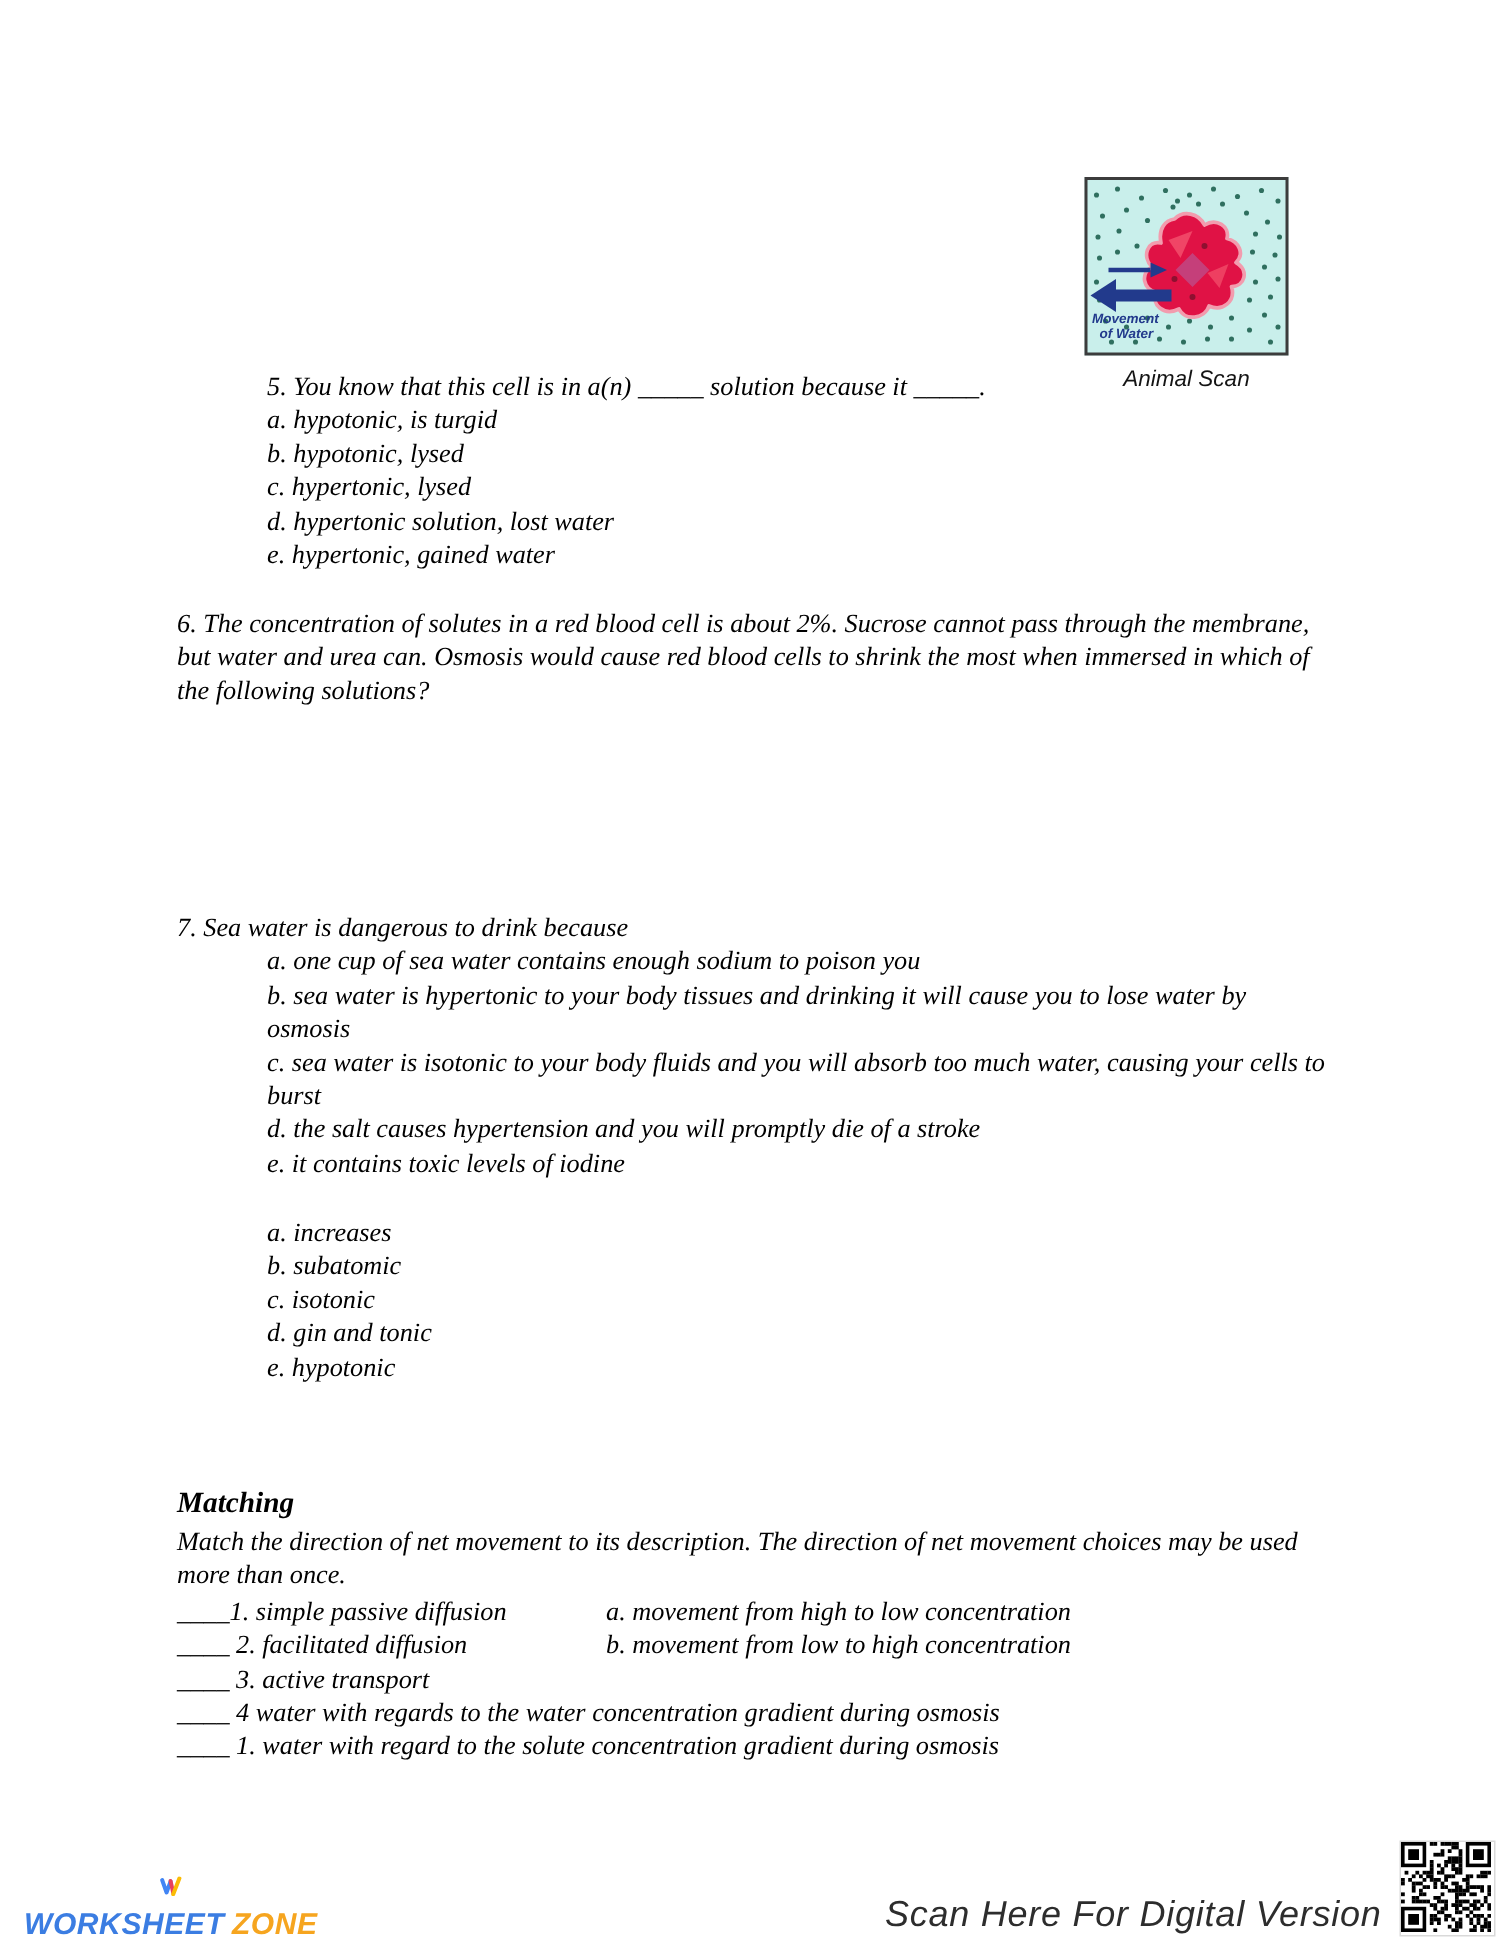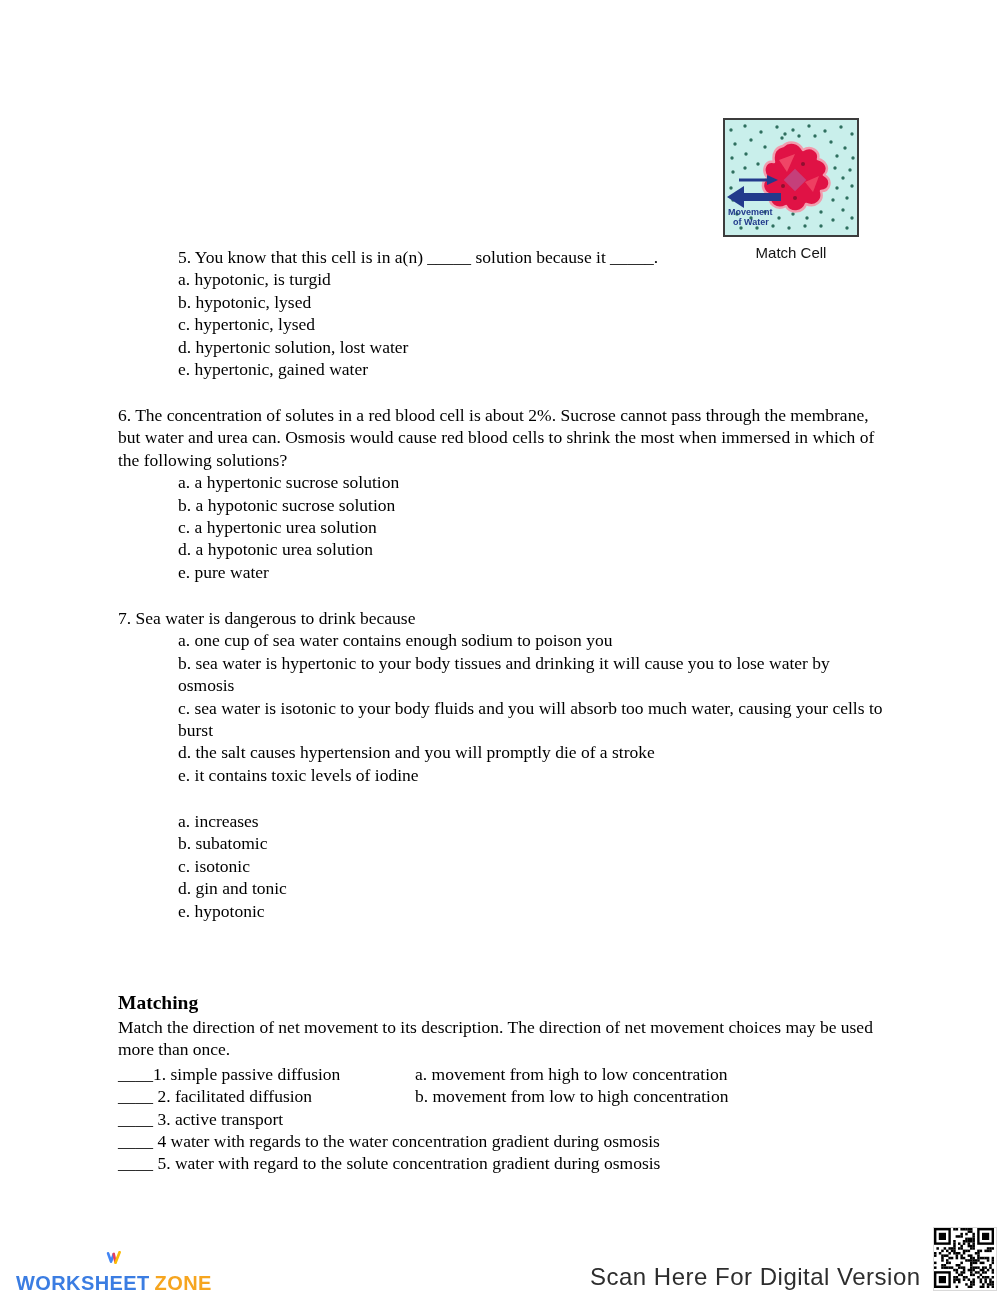--- a/index.html
+++ b/index.html
@@ -1,36 +1,36 @@
 <!DOCTYPE html>
 <html><head>
 <meta charset="utf-8">
 <style>
   html,body { margin:0; padding:0; background:#ffffff; }
   .page {
     position:relative; width:1000px; height:1294px; background:#ffffff;
-    font-family:"Liberation Serif", serif; color:#000; overflow:hidden;
+    font-family:"Liberation Serif", serif; color:#000; overflow:hidden;font-style:italic;
   }
   .tblock { position:absolute; font-size:17.5px; line-height:22.4px; }
   .tblock p { margin:0; }
   .options { list-style:none; margin:0; padding:0; }
   .options.indent { margin-left:60px; }
 
   
   .q5 { left:178px; top:246px; width:600px; }
   .q6 { left:118px; top:404px; width:770px; }
   .q7 { left:118px; top:607px; width:770px; }
   .q7 .options.indent li { width:712px; }
   .q8 { left:118px; top:810px; width:770px; }
 
   .matching { left:118px; top:990px; width:775px; }
   .matching h2 { margin:0; font-size:19.5px; line-height:26px; font-weight:bold; }
   .match-rows { margin-top:2px; }
   .match-row { position:relative; min-height:22.4px; }
-  .mchoice { position:absolute; left:297px; top:0; white-space:nowrap; }
+  .mchoice { position:absolute; left:286px; top:0; white-space:nowrap; }
 
   
   .figure { position:absolute; left:723px; top:118px; width:136px; }
   .figure .frame {
     width:132px; height:115px; border:2px solid #3c3c3c; background:#c9efeb;
   }
   .figure .caption {
     width:160px; margin-left:-12px; text-align:center; margin-top:7px;
     font-family:"Liberation Sans", sans-serif; font-size:15px; color:#141414;
   }
@@ -132,43 +132,36 @@
         </g>
 
         <g>
           <rect x="19" y="73" width="37" height="8" fill="#223a8c"></rect>
           <polygon points="19,66 2,77 19,88" fill="#223a8c"></polygon>
         </g>
         <text x="3" y="95" font-family="Liberation Sans, sans-serif" font-size="9" font-weight="bold" fill="#223a8c">Movement</text>
         <text x="8" y="105" font-family="Liberation Sans, sans-serif" font-size="9" font-weight="bold" fill="#223a8c">of Water</text>
       </svg>
     </div>
-    <figcaption class="caption">Match Cell</figcaption>
+    <figcaption class="caption">Animal Scan</figcaption>
   </figure>
 
   <section class="tblock q5">
     <p>5. You know that this cell is in a(n) _____ solution because it _____.</p>
     <ul class="options">
       <li>a. hypotonic, is turgid</li>
       <li>b. hypotonic, lysed</li>
       <li>c. hypertonic, lysed</li>
       <li>d. hypertonic solution, lost water</li>
       <li>e. hypertonic, gained water</li>
     </ul>
   </section>
 
   <section class="tblock q6">
     <p>6. The concentration of solutes in a red blood cell is about 2%. Sucrose cannot pass through the membrane, but water and urea can. Osmosis would cause red blood cells to shrink the most when immersed in which of the following solutions?</p>
-    <ul class="options indent">
-      <li>a. a hypertonic sucrose solution</li>
-      <li>b. a hypotonic sucrose solution</li>
-      <li>c. a hypertonic urea solution</li>
-      <li>d. a hypotonic urea solution</li>
-      <li>e. pure water</li>
-    </ul>
   </section>
 
   <section class="tblock q7">
     <p>7. Sea water is dangerous to drink because</p>
     <ul class="options indent">
       <li>a. one cup of sea water contains enough sodium to poison you</li>
       <li>b. sea water is hypertonic to your body tissues and drinking it will cause you to lose water by osmosis</li>
       <li>c. sea water is isotonic to your body fluids and you will absorb too much water, causing your cells to burst</li>
       <li>d. the salt causes hypertension and you will promptly die of a stroke</li>
       <li>e. it contains toxic levels of iodine</li>
@@ -197,21 +190,21 @@
         <span class="mitem">____ 2. facilitated diffusion</span>
         <span class="mchoice">b. movement from low to high concentration</span>
       </div>
       <div class="match-row">
         <span class="mitem">____ 3. active transport</span>
       </div>
       <div class="match-row">
         <span class="mitem">____ 4 water with regards to the water concentration gradient during osmosis</span>
       </div>
       <div class="match-row">
-        <span class="mitem">____ 5. water with regard to the solute concentration gradient during osmosis</span>
+        <span class="mitem">____ 1. water with regard to the solute concentration gradient during osmosis</span>
       </div>
     </div>
   </section>
 
   <div class="footer-brand">
     <svg width="50" height="44" viewBox="0 0 50 44">
       <polyline points="5,8 15,36 24,11" fill="none" stroke="#4285F4" stroke-width="9" stroke-linecap="round" stroke-linejoin="round"></polyline>
       <line x1="24" y1="10" x2="30" y2="37" stroke="#E8415C" stroke-width="9" stroke-linecap="round"></line>
       <line x1="44" y1="4" x2="30" y2="40" stroke="#FBBC05" stroke-width="9" stroke-linecap="round"></line>
     </svg>

